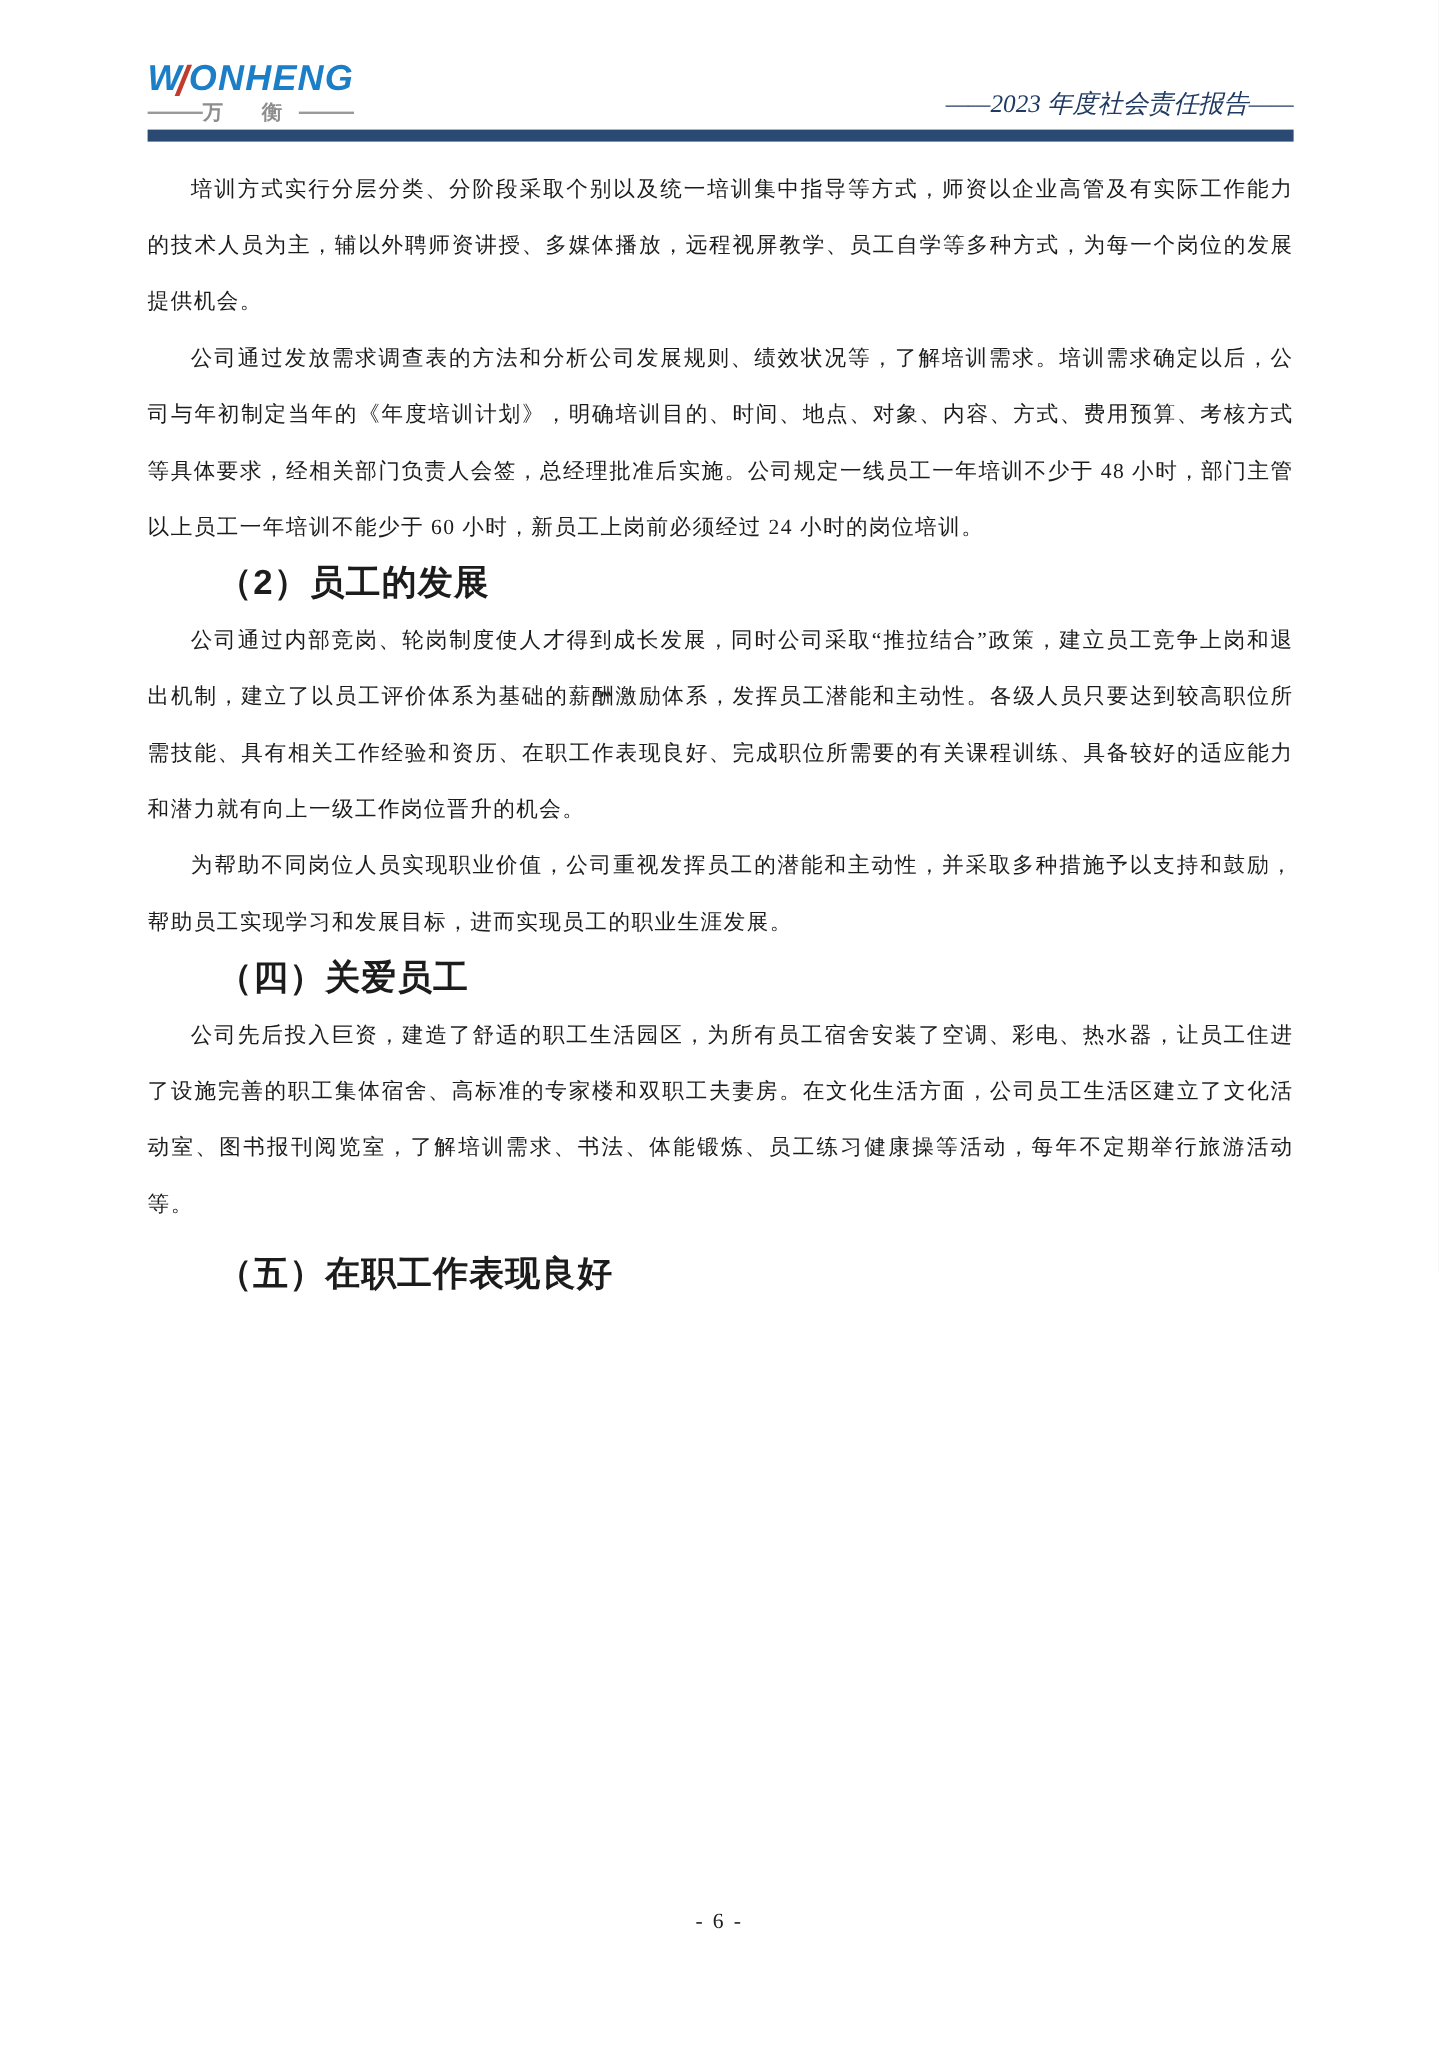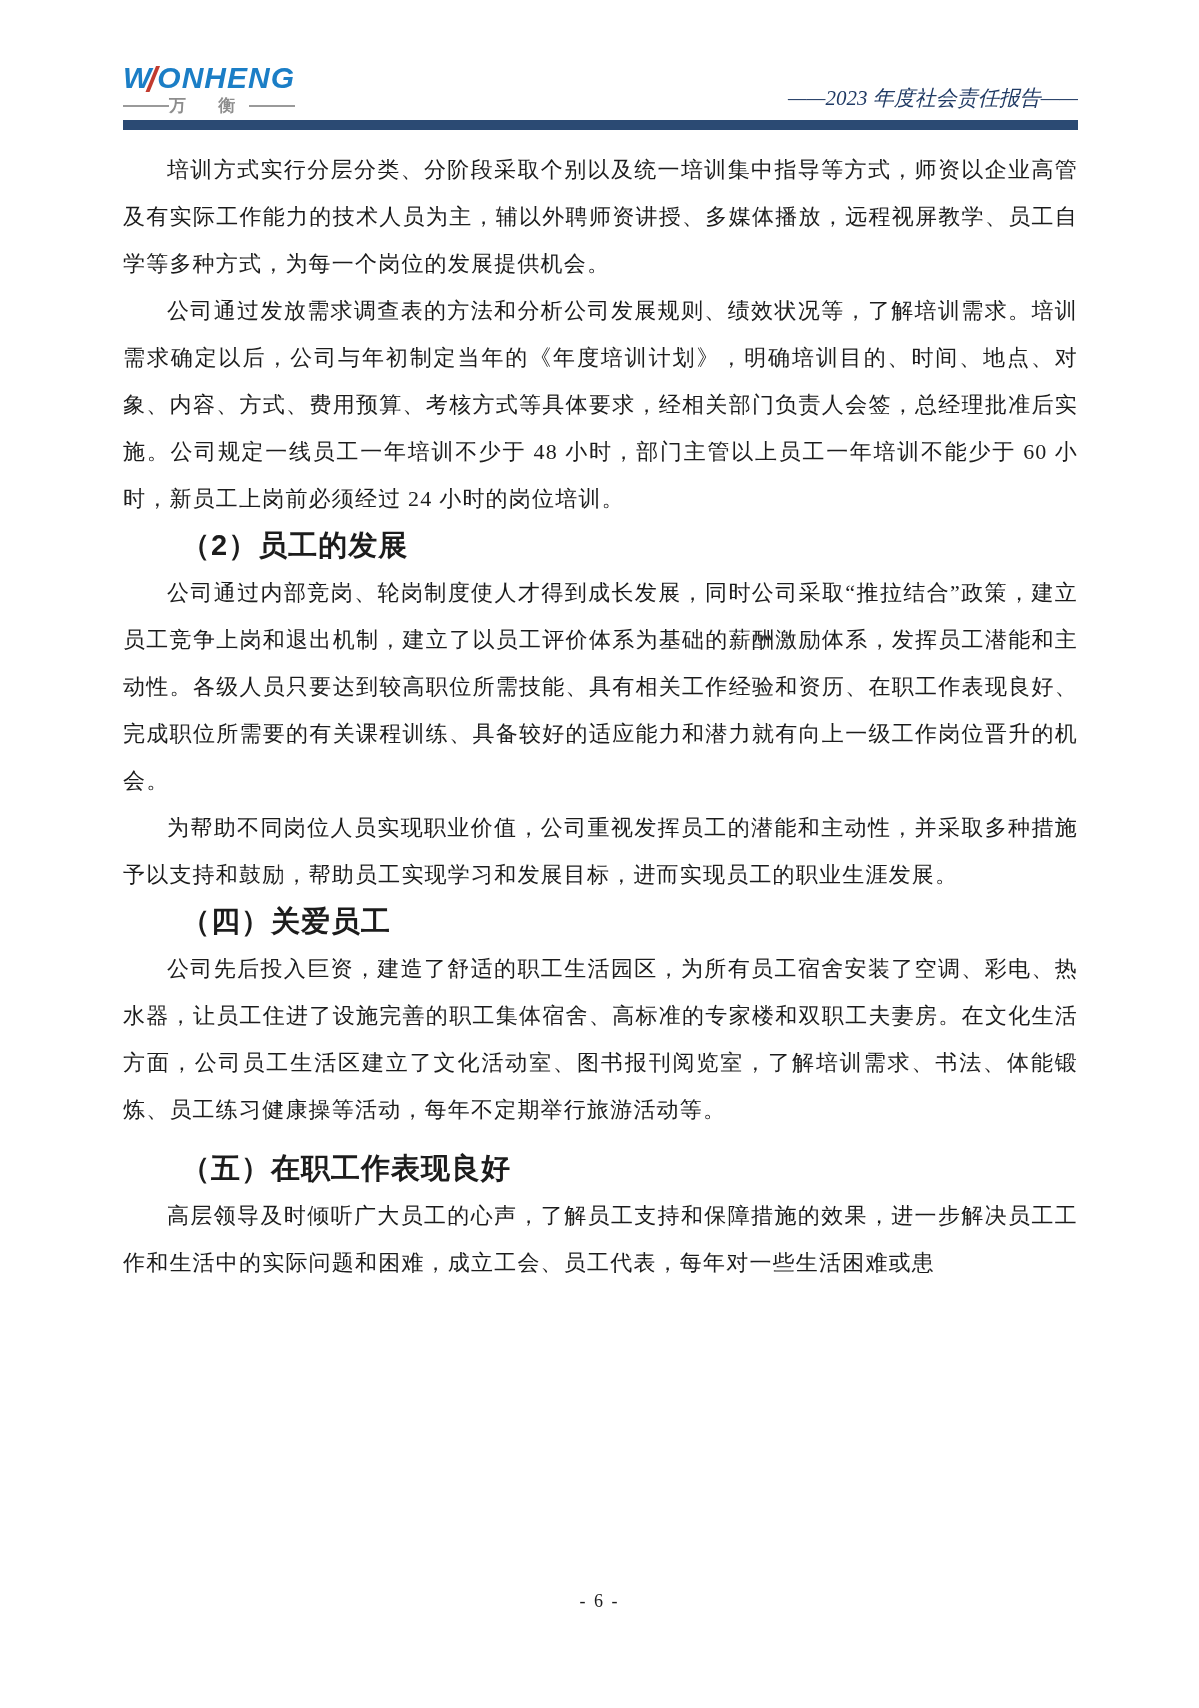--- a/index.html
+++ b/index.html
@@ -10,21 +10,21 @@
     background:#ffffff;
     font-family:"Liberation Serif","DejaVu Serif",serif;
     color:#1c1c1c;
     overflow:hidden;
     box-sizing:border-box;
     padding:0 121px 0 123px;
   }
   
   .hdr{
     display:flex;justify-content:space-between;align-items:flex-end;
-    padding-top:60px;height:54px;
+    padding-top:48px;height:54px;
   }
   .logo{position:relative;line-height:1;}
   .logo-word{
     font-family:"Liberation Sans","DejaVu Sans",sans-serif;
     font-style:italic;font-weight:bold;
     font-size:30px;letter-spacing:1px;
     color:#1b7ec6;
     position:relative;
     white-space:nowrap;
   }
@@ -49,21 +49,21 @@
     font-size:21px;
     color:#203a64;
     padding-bottom:2px;
     white-space:nowrap;
   }
   .hdr-bar{height:10px;background:#2b4a73;margin-top:6px;}
   
   .doc{margin-top:16px;}
   .para{
     margin:0;
-    font-size:22px;
+    font-size:18px;
     line-height:47px;
     letter-spacing:1.2px;
     text-indent:2em;
     text-align:justify;
     text-justify:inter-ideograph;
   }
   .head{
     margin:0;
     font-family:"Liberation Sans","DejaVu Sans",sans-serif;
     font-weight:bold;
@@ -103,20 +103,19 @@
 
   <main class="doc">
     <p class="para">培训方式实行分层分类、分阶段采取个别以及统一培训集中指导等方式，师资以企业高管及有实际工作能力的技术人员为主，辅以外聘师资讲授、多媒体播放，远程视屏教学、员工自学等多种方式，为每一个岗位的发展提供机会。</p>
     <p class="para">公司通过发放需求调查表的方法和分析公司发展规则、绩效状况等，了解培训需求。培训需求确定以后，公司与年初制定当年的《年度培训计划》，明确培训目的、时间、地点、对象、内容、方式、费用预算、考核方式等具体要求，经相关部门负责人会签，总经理批准后实施。公司规定一线员工一年培训不少于 48 小时，部门主管以上员工一年培训不能少于 60 小时，新员工上岗前必须经过 24 小时的岗位培训。</p>
     <h3 class="head">（2）员工的发展</h3>
     <p class="para">公司通过内部竞岗、轮岗制度使人才得到成长发展，同时公司采取“推拉结合”政策，建立员工竞争上岗和退出机制，建立了以员工评价体系为基础的薪酬激励体系，发挥员工潜能和主动性。各级人员只要达到较高职位所需技能、具有相关工作经验和资历、在职工作表现良好、完成职位所需要的有关课程训练、具备较好的适应能力和潜力就有向上一级工作岗位晋升的机会。</p>
     <p class="para">为帮助不同岗位人员实现职业价值，公司重视发挥员工的潜能和主动性，并采取多种措施予以支持和鼓励，帮助员工实现学习和发展目标，进而实现员工的职业生涯发展。</p>
     <h3 class="head">（四）关爱员工</h3>
     <p class="para">公司先后投入巨资，建造了舒适的职工生活园区，为所有员工宿舍安装了空调、彩电、热水器，让员工住进了设施完善的职工集体宿舍、高标准的专家楼和双职工夫妻房。在文化生活方面，公司员工生活区建立了文化活动室、图书报刊阅览室，了解培训需求、书法、体能锻炼、员工练习健康操等活动，每年不定期举行旅游活动等。</p>
     <h3 class="head extra-gap">（五）在职工作表现良好</h3>
-    <p class="para">高层领导及时倾听广大员工的心声，了解员工支持和保障措施的效果，进一步解决员工工作和生活中的实际问题和困难，成立工会、员工代表，每年对一些生活困难或患</p>
   </main>
 
   <footer class="ftr">
     <span>- 6 -</span>
   </footer>
 
 </div>
 
 </body></html>

